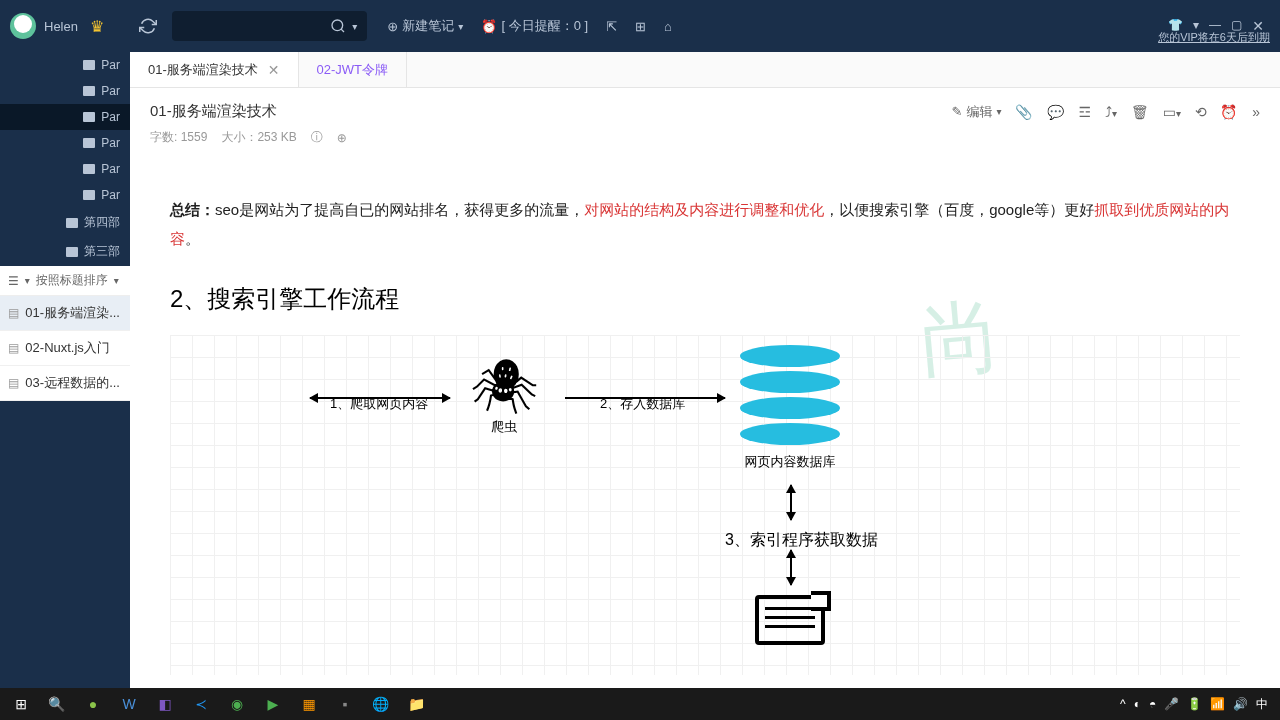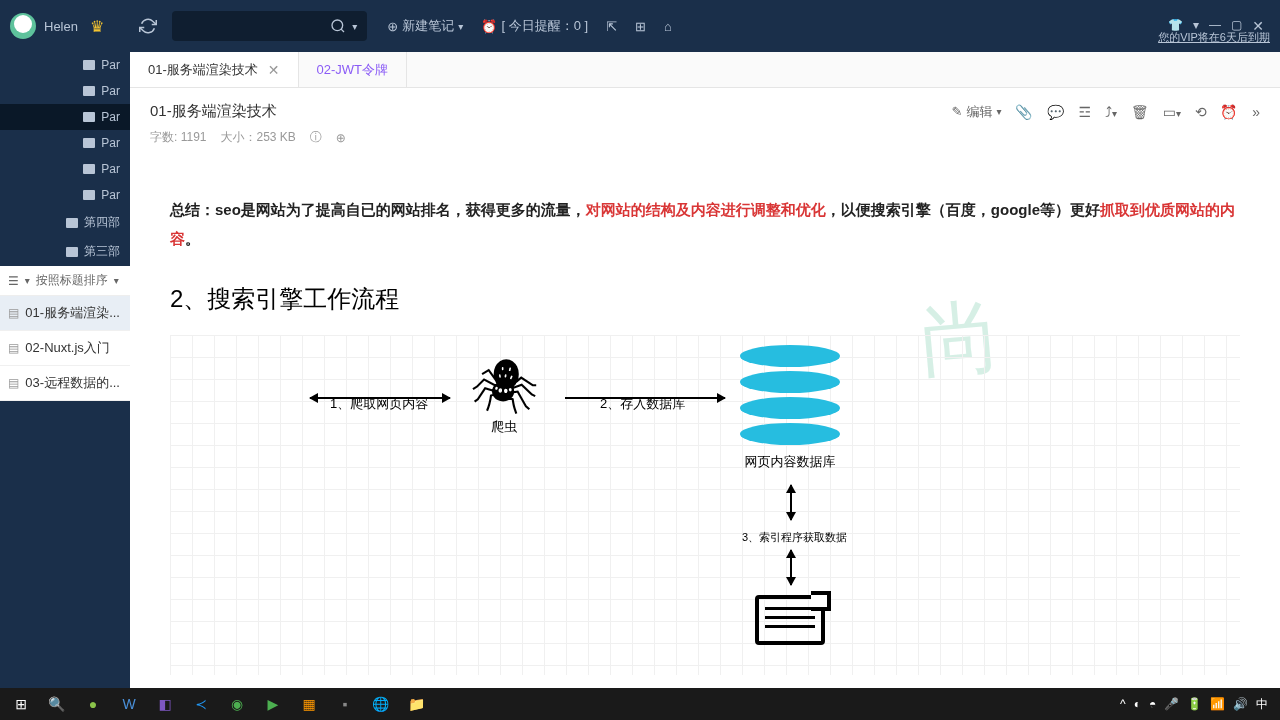--- a/index.html
+++ b/index.html
@@ -36,21 +36,21 @@
 .doc-tools { display: flex; align-items: center; gap: 14px; color: #666; font-size: 14px; }
 .edit-btn { display: flex; align-items: center; gap: 4px; font-size: 13px; }
 
 .doc-meta { padding: 0 20px 10px; color: #999; font-size: 12px; display: flex; align-items: center; gap: 14px; }
 
 .doc-body { padding: 0 40px; overflow-y: auto; flex: 1; position: relative; }
 .meta-row { display: flex; padding: 6px 0; font-size: 14px; color: #333; }
 .meta-label { width: 160px; color: #333; padding-left: 40px; letter-spacing: 14px; }
 .meta-val { flex: 1; }
 .meta-right { display: flex; gap: 50px; }
-.summary { font-size: 15px; line-height: 1.9; margin-top: 40px; color: #222; font-weight: bold; }
+.summary { font-size: 15px; line-height: 1.9; margin-top: 40px; color: #222; }
 .red { color: #d93636; }
 .h2 { font-size: 24px; font-weight: normal; margin: 30px 0 20px; }
 .watermark { position: absolute; right: 280px; top: 130px; font-size: 80px; color: #5ec29c; opacity: 0.25; font-family: cursive; transform: rotate(-5deg); pointer-events: none; }
 
 .diagram { position: relative; height: 340px; background-image: linear-gradient(#f0f0f0 1px, transparent 1px), linear-gradient(90deg, #f0f0f0 1px, transparent 1px); background-size: 22px 22px; margin-top: 10px; }
 .node { position: absolute; text-align: center; font-size: 13px; }
 .cloud { width: 90px; height: 50px; background: #c4ccd4; border-radius: 40px; position: relative; }
 .cloud::before { content: ''; position: absolute; width: 45px; height: 45px; background: #c4ccd4; border-radius: 50%; top: -18px; left: 12px; }
 .cloud::after { content: ''; position: absolute; width: 38px; height: 38px; background: #c4ccd4; border-radius: 50%; top: -12px; right: 10px; }
 .spider { font-size: 54px; }
@@ -199,21 +199,21 @@
         <span>⤴<span style="font-size:10px">▾</span></span>
         <span>🗑</span>
         <span>▭<span style="font-size:10px">▾</span></span>
         <span>⟲</span>
         <span>⏰</span>
         <span>»</span>
       </div>
     </div>
 
     <div class="doc-meta">
-      <span>字数: 1191</span>
+      <span>字数: 1559</span>
       <span>大小：253 KB</span>
       <span>ⓘ</span>
       <span>⊕</span>
     </div>
 
     <div class="doc-body">
 
       <div class="watermark">尚</div>
 
       <div class="summary">
@@ -242,21 +242,21 @@
           <div class="db">
             <div class="db-cyl"></div>
               <div class="db-cyl"></div>
               <div class="db-cyl"></div>
               <div class="db-cyl"></div>
           </div>
           <div style="margin-top:8px">网页内容数据库</div>
         </div>
 
         <div class="varrow" style="left:620px;top:150px;height:35px"></div>
-        <div style="position:absolute;left:572px;top:195px;font-size:11px">3、索引程序获取数据</div>
+        <div style="position:absolute;left:555px;top:195px;font-size:16px">3、索引程序获取数据</div>
         <div class="varrow" style="left:620px;top:215px;height:35px"></div>
 
         <div class="node" style="left:585px;top:260px">
           <div class="server">
             <div style="border-top:3px solid #000;margin:8px 6px 0"></div>
             <div style="border-top:3px solid #000;margin:6px 6px 0"></div>
             <div style="border-top:3px solid #000;margin:6px 6px 0"></div>
           </div>
         </div>
       </div>

